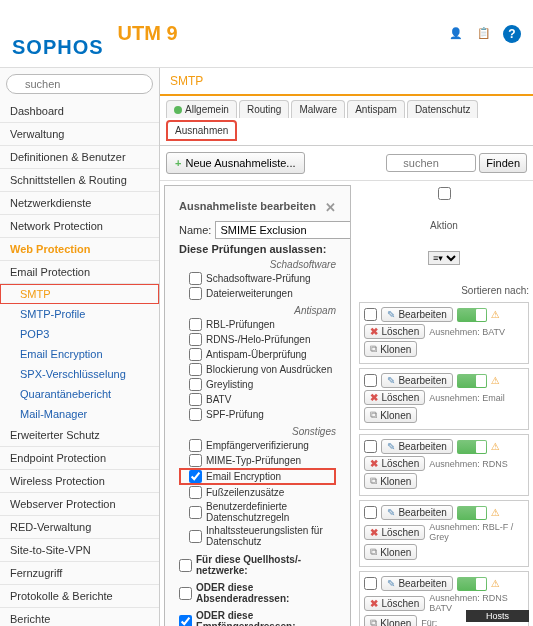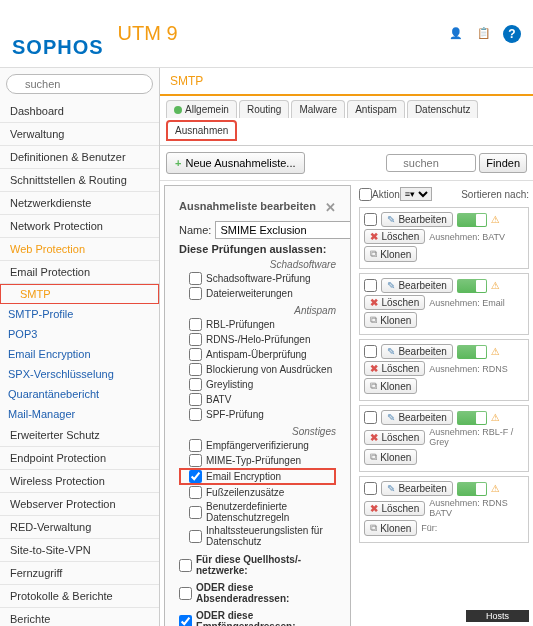--- a/index.html
+++ b/index.html
@@ -1,28 +1,28 @@
 <!DOCTYPE html>
 <html><head>
 <meta charset="utf-8">
 <style>
 * { margin: 0; padding: 0; box-sizing: border-box; font-family: Arial, Helvetica, sans-serif; }
 body { width: 533px; height: 626px; overflow: hidden; background: #fff; font-size: 11px; color: #333; position: relative; }
 .header { display: flex; align-items: center; padding: 8px 12px; border-bottom: 1px solid #ddd; }
 .logo { font-size: 20px; font-weight: bold; color: #0070c0; letter-spacing: 1px; margin-top: 28px; }
-.product { font-size: 20px; color: #f39c12; margin-left: 14px; font-weight: 400; }
+.product { font-size: 20px; color: #f39c12; margin-left: 14px; font-weight: 700; }
 .header-icons { margin-left: auto; display: flex; gap: 10px; align-items: center; }
 .hicon { width: 18px; height: 18px; display: inline-flex; align-items: center; justify-content: center; }
 .main { display: flex; height: calc(626px - 46px); }
 .sidebar { width: 160px; border-right: 1px solid #ccc; background: #fafafa; overflow: hidden; }
 .search-box { margin: 6px; }
 .search-box input { width: 100%; padding: 3px 5px 3px 18px; border: 1px solid #bbb; border-radius: 10px; font-size: 11px; background: #fff; }
 .nav-item { padding: 5px 10px; border-bottom: 1px solid #e5e5e5; cursor: pointer; color: #333; }
-.nav-item.active { color: #f39c12; font-weight: normal; }
-.nav-sub { padding: 4px 10px 4px 8px; color: #2060b0; cursor: pointer; font-size: 11px; }
+.nav-item.active { color: #f39c12; font-weight: bold; }
+.nav-sub { padding: 4px 10px 4px 20px; color: #2060b0; cursor: pointer; font-size: 11px; }
 .nav-sub.active { color: #f39c12; border: 1px solid #e74c3c; padding: 3px 9px 3px 19px; }
 .content { flex: 1; display: flex; flex-direction: column; overflow: hidden; }
 .crumb { color: #f39c12; padding: 6px 10px; font-size: 12px; border-bottom: 2px solid #f39c12; }
 .tabs { display: flex; flex-wrap: wrap; padding: 4px 6px 4px; gap: 2px; border-bottom: 1px solid #ccc; }
 .tab { padding: 3px 7px; border: 1px solid #ccc; border-bottom: none; border-radius: 4px 4px 0 0; background: #f5f5f5; font-size: 10px; cursor: pointer; display: flex; align-items: center; gap: 3px; }
 .tab.active { background: #fff; border: 2px solid #e74c3c; }
 .dot-green { width: 8px; height: 8px; border-radius: 50%; background: #5cb85c; display: inline-block; }
 .toolbar { display: flex; padding: 6px; gap: 8px; align-items: center; border-bottom: 1px solid #ddd; }
 .btn { padding: 4px 8px; border: 1px solid #aaa; border-radius: 3px; background: linear-gradient(#fdfdfd,#e8e8e8); cursor: pointer; font-size: 11px; display: inline-flex; align-items: center; gap: 4px; }
 .plus { color: #5cb85c; font-weight: bold; }
@@ -40,21 +40,21 @@
 .section-title { font-weight: bold; margin: 4px 0 2px; font-size: 11px; }
 .group-title { font-style: italic; color: #666; margin: 4px 0 1px; font-size: 10px; text-align: right; }
 .chk { display: flex; align-items: center; gap: 4px; padding: 1px 0 1px 10px; font-size: 10px; }
 .chk input { margin: 0; }
 .chk.hl { border: 2px solid #e74c3c; padding: 0 2px 0 8px; }
 .sub-head { font-weight: bold; margin-top: 6px; font-size: 10px; display: flex; align-items: center; gap: 4px; }
 .recip-head { display: flex; align-items: center; justify-content: space-between; background: #eee; padding: 2px 4px; margin-top: 4px; font-size: 10px; font-weight: bold; }
 .recip-box { border: 2px solid #e74c3c; height: 62px; margin-top: 2px; background: #fff; padding: 4px; }
 .recip-box .entry { display: inline-block; background: #eee; width: 60px; height: 12px; border-radius: 2px; }
 .list-panel { flex: 1; overflow: hidden; padding: 4px 0; }
-.list-head { display: flex; gap: 0; padding: 2px 4px; font-size: 10px; color: #555; align-items: center; }
+.list-head { display: flex; gap: 20px; padding: 2px 4px; font-size: 10px; color: #555; align-items: center; flex-direction: column; }
 .list-head .sort { margin-left: auto; }
 .item { border: 1px solid #ccc; margin: 4px; padding: 4px; background: #fff; font-size: 10px; }
 .item-row { display: flex; gap: 4px; align-items: center; margin-bottom: 2px; }
 .ibtn { padding: 1px 5px; border: 1px solid #aaa; border-radius: 3px; background: linear-gradient(#fdfdfd,#ececec); cursor: pointer; font-size: 10px; display: inline-flex; align-items: center; gap: 3px; }
 .xred { color: #d9534f; font-weight: bold; }
 .clone { color: #888; }
 .toggle { width: 30px; height: 14px; background: linear-gradient(#7cc67c,#5cb85c); border-radius: 2px; position: relative; }
 .toggle::after { content: ""; position: absolute; right: 1px; top: 1px; width: 10px; height: 12px; background: #fff; border-radius: 1px; }
 .warn { width: 12px; height: 12px; color: #f0ad4e; }
 .meta { color: #777; font-size: 9px; }

